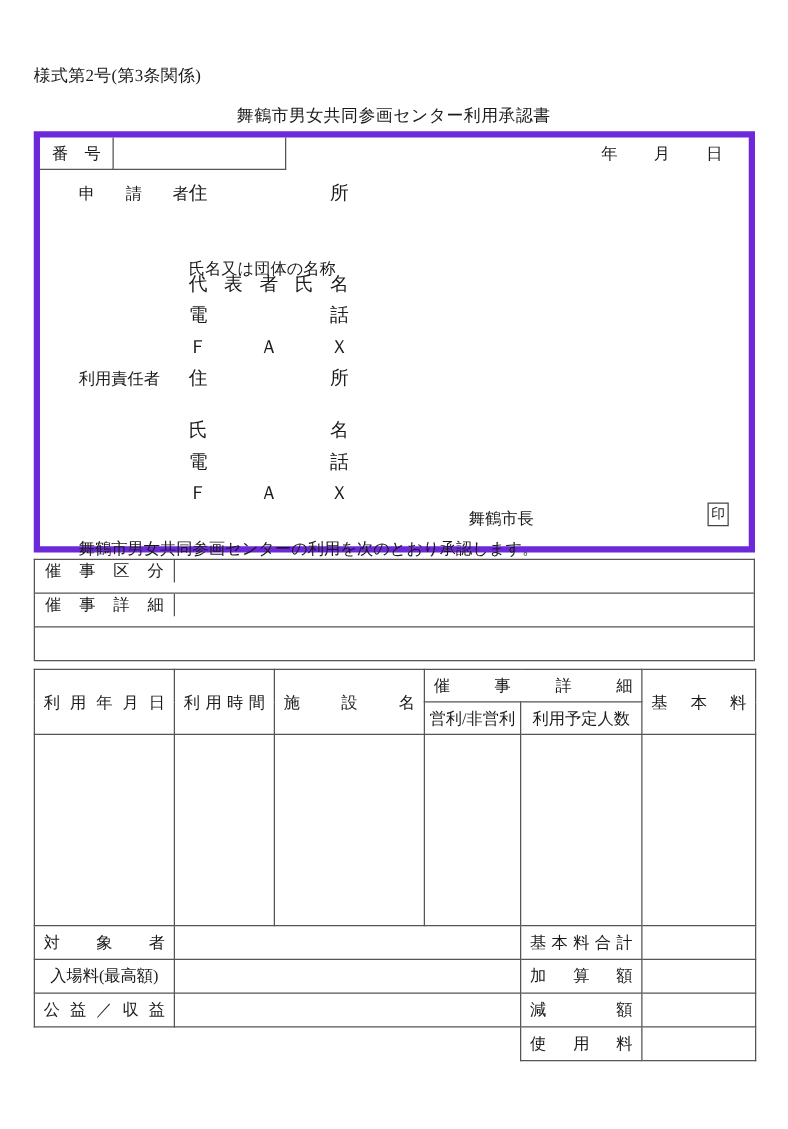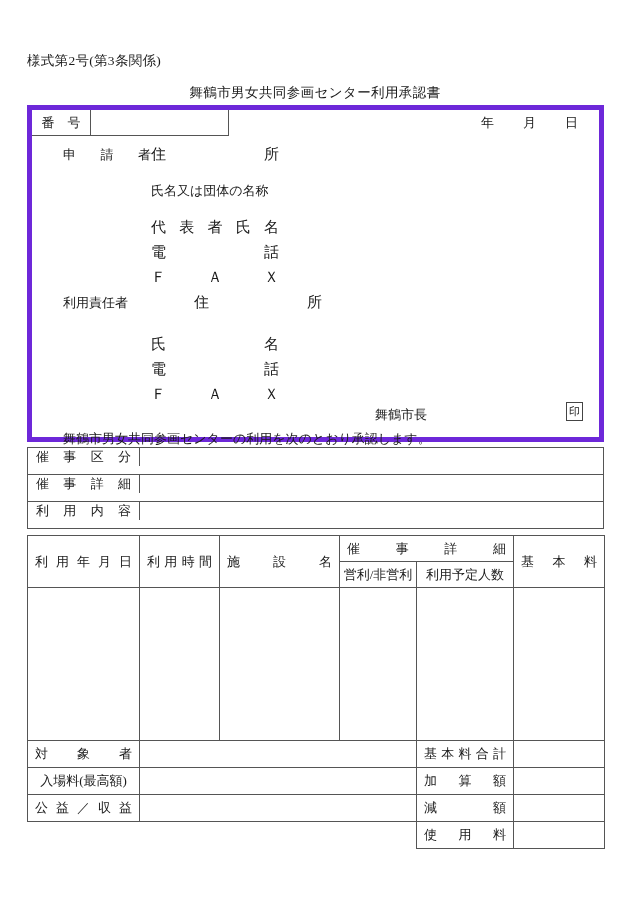--- a/index.html
+++ b/index.html
@@ -267,21 +267,21 @@
       <span class="d-m">月</span>
       <span class="d-d">日</span>
     </div>
 
     <div class="field-row" style="left:31px; top:32px;">
       <span class="who">申請者</span>
       <span class="fld">住　　　所</span>
       <span></span>
     </div>
 
-    <div class="field-row" style="left:31px; top:68px;">
+    <div class="field-row" style="left:31px; top:92px;">
       <span class="who-plain"></span>
       <span class="fld-narrow">氏名又は団体の名称</span>
       <span></span>
     </div>
 
     <div class="field-row" style="left:31px; top:105px;">
       <span class="who-plain"></span>
       <span class="fld">代表者氏名</span>
       <span></span>
     </div>
@@ -291,21 +291,21 @@
       <span class="fld">電　　　話</span>
       <span></span>
     </div>
 
     <div class="field-row" style="left:31px; top:155px;">
       <span class="who-plain"></span>
       <span class="fld">Ｆ　Ａ　Ｘ</span>
       <span></span>
     </div>
 
-    <div class="field-row" style="left:31px; top:180px;gap:43px;">
+    <div class="field-row" style="left:31px; top:180px;">
       <span class="who-plain">利用責任者</span>
       <span class="fld">住　　　所</span>
       <span></span>
     </div>
 
     <div class="field-row" style="left:31px; top:222px;">
       <span class="who-plain"></span>
       <span class="fld">氏　　　名</span>
       <span></span>
     </div>
@@ -337,23 +337,20 @@
       </div>
       <div class="cat-value"></div>
     </div>
     <div class="cat-row">
       <div class="cat-label">
         <span>催事詳細</span>
       </div>
       <div class="cat-value"></div>
     </div>
     <div class="cat-row">
-      <div class="cat-label">
-        <span>利用内容</span>
-      </div>
       <div class="cat-value"></div>
     </div>
   </div>
 
   <table class="main-table">
     <colgroup>
       <col style="width:112px">
       <col style="width:80px">
       <col style="width:120px">
       <col style="width:77px">

